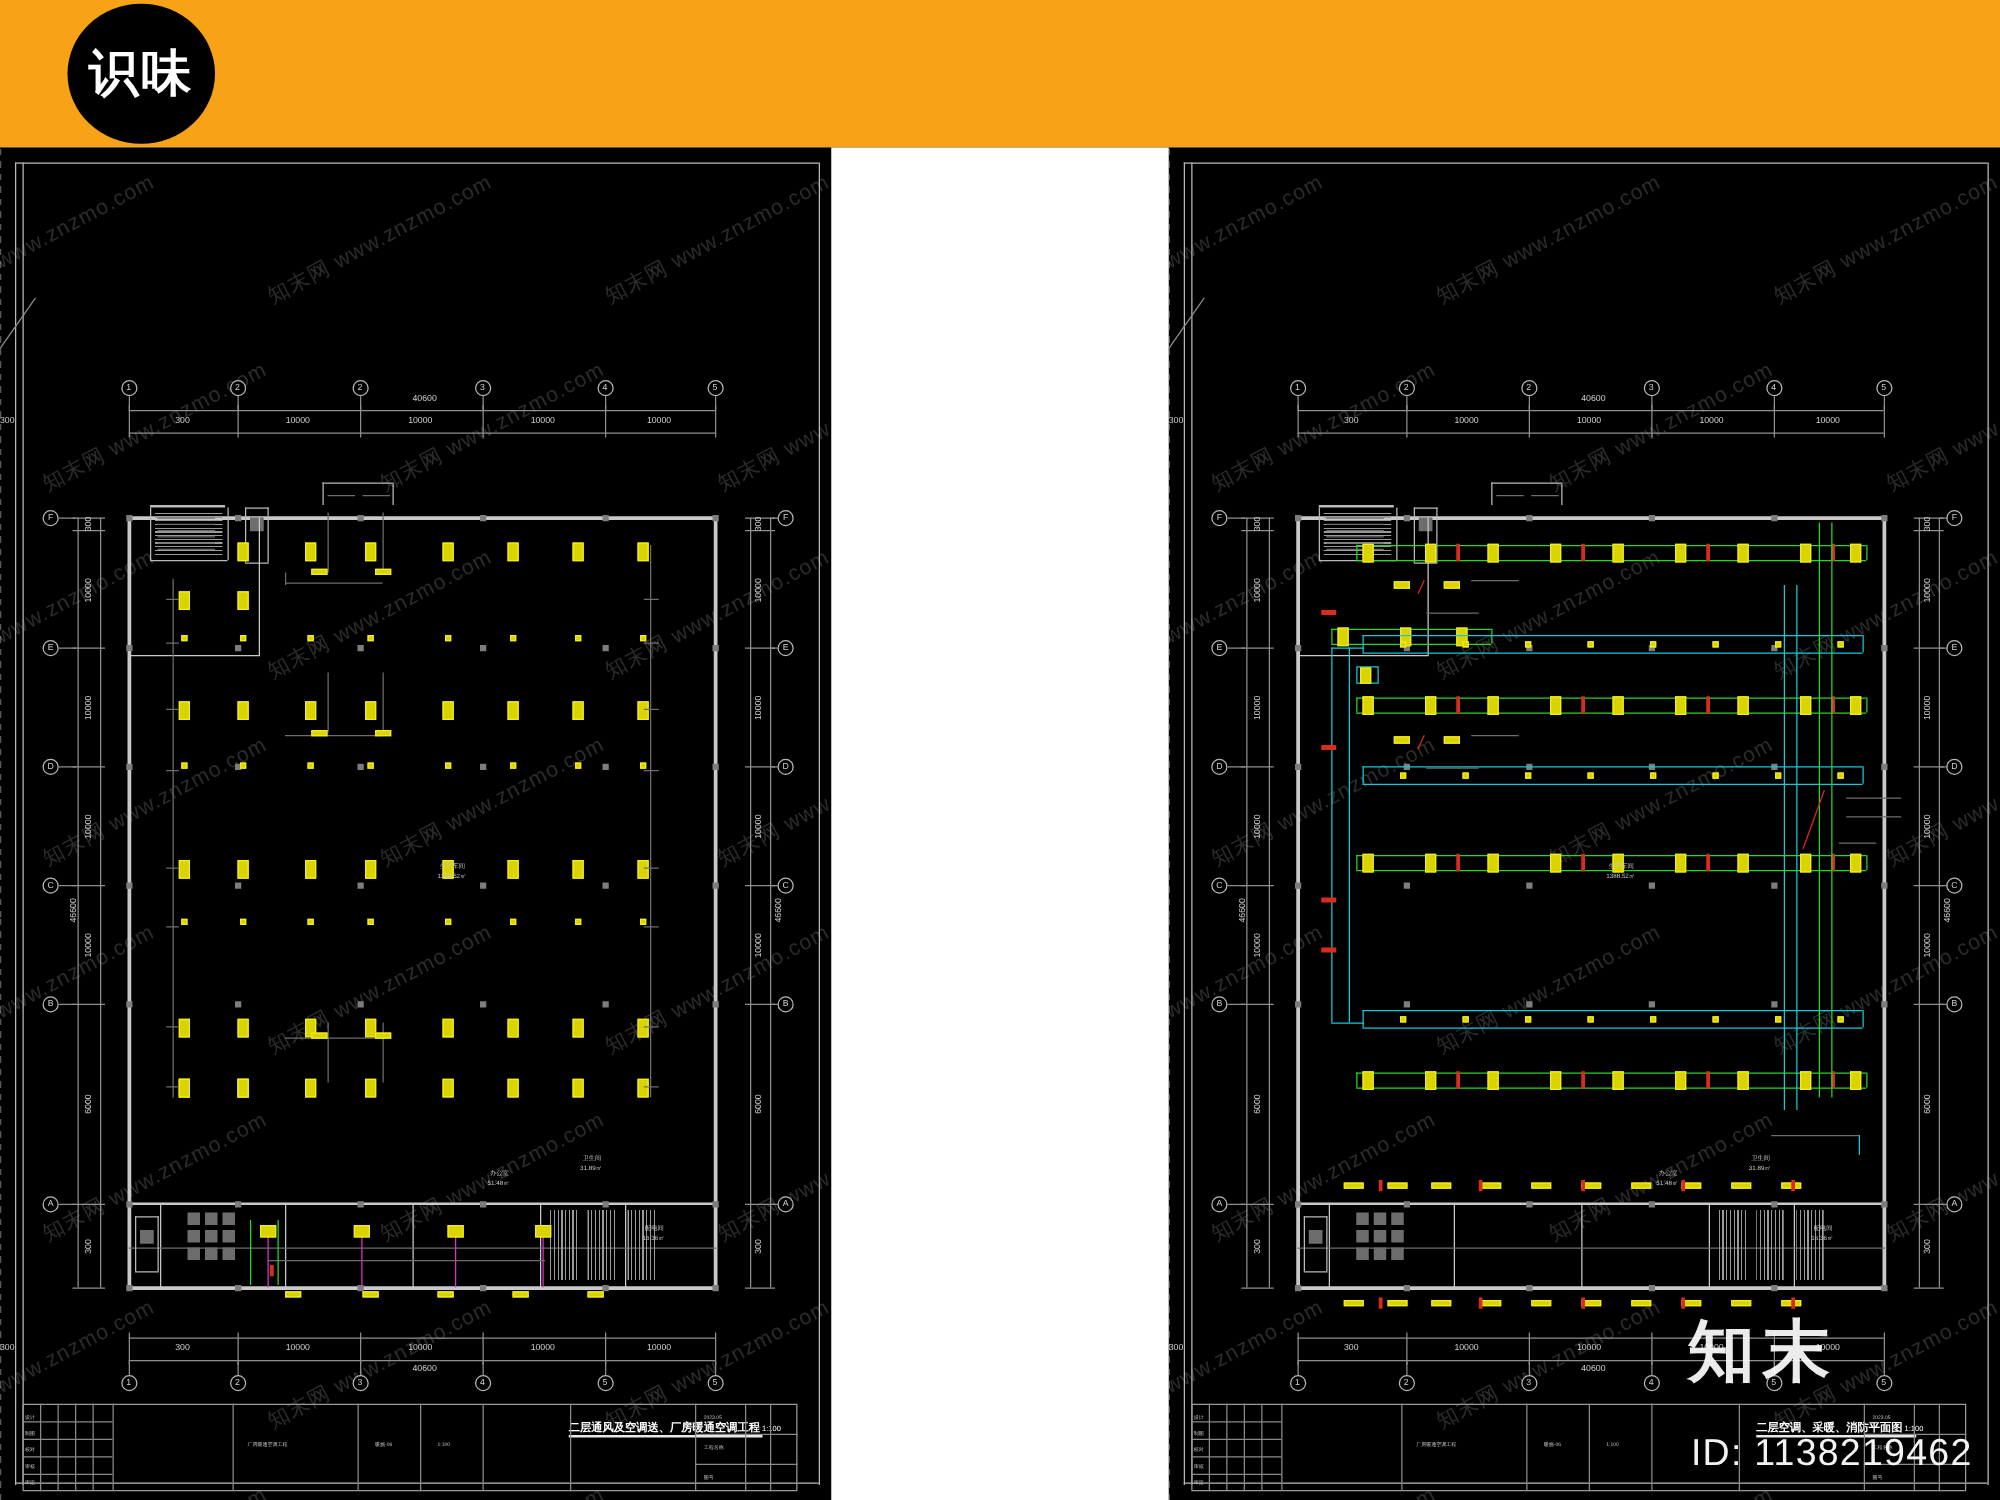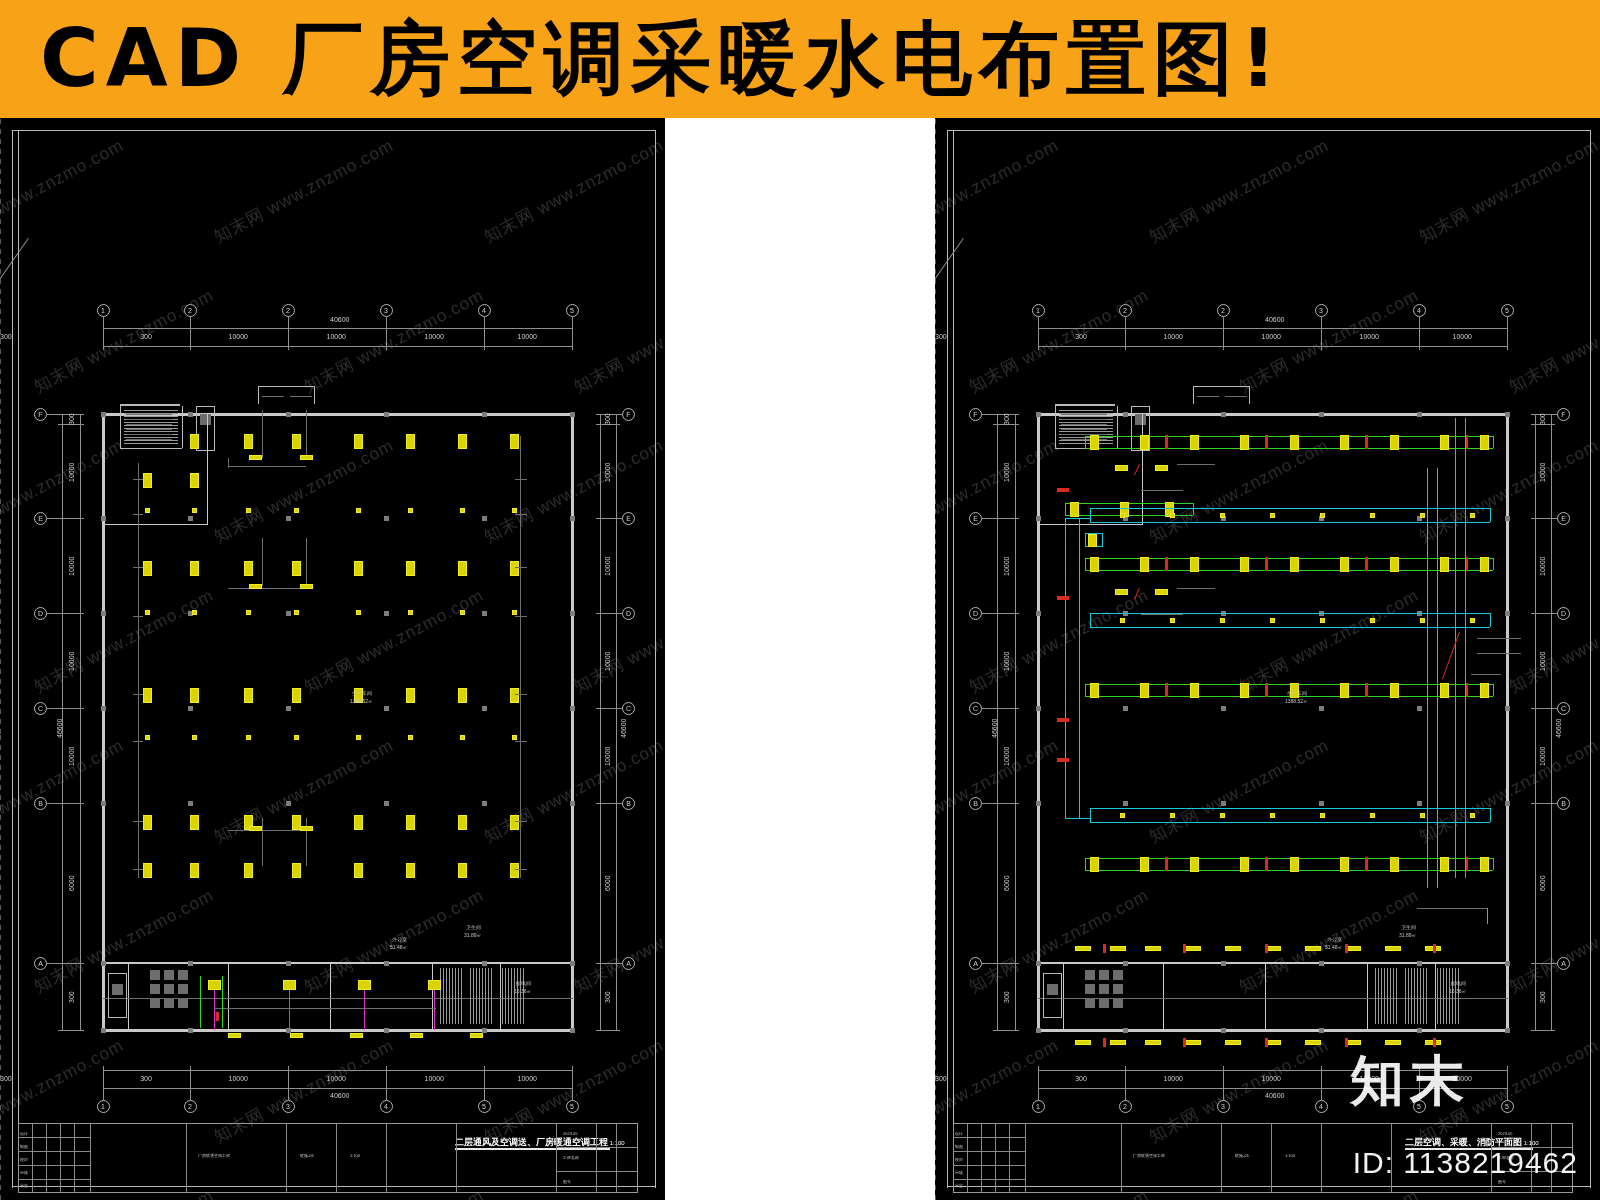--- a/index.html
+++ b/index.html
@@ -98,21 +98,23 @@
     color:rgba(255,255,255,0.95); font-size:30px; letter-spacing:1px;
     font-family:"Liberation Sans",sans-serif;
   }
   .corner-diag { position:absolute; width:1px; height:150px; background:#8d8d8d;
                  transform-origin:top left; }
 </style>
 </head>
 <body>
 
 <div id="banner">
-  <div id="banner-title">CAD 厂房空调采暖水电布置图!</div>
+  <div id="logo-badge">
+    <span class="lt">识味</span>
+  </div>
 </div>
 
 <div id="canvas">
 
   <div class="sheet" id="sheet-left">
       <div class="wm" style="left: -60px; top: 110px;">知末网 www.znzmo.com</div>
       <div class="wm" style="left: 210px; top: 110px;">知末网 www.znzmo.com</div>
       <div class="wm" style="left: 480px; top: 110px;">知末网 www.znzmo.com</div>
       <div class="wm" style="left: 30px; top: 260px;">知末网 www.znzmo.com</div>
       <div class="wm" style="left: 300px; top: 260px;">知末网 www.znzmo.com</div>

